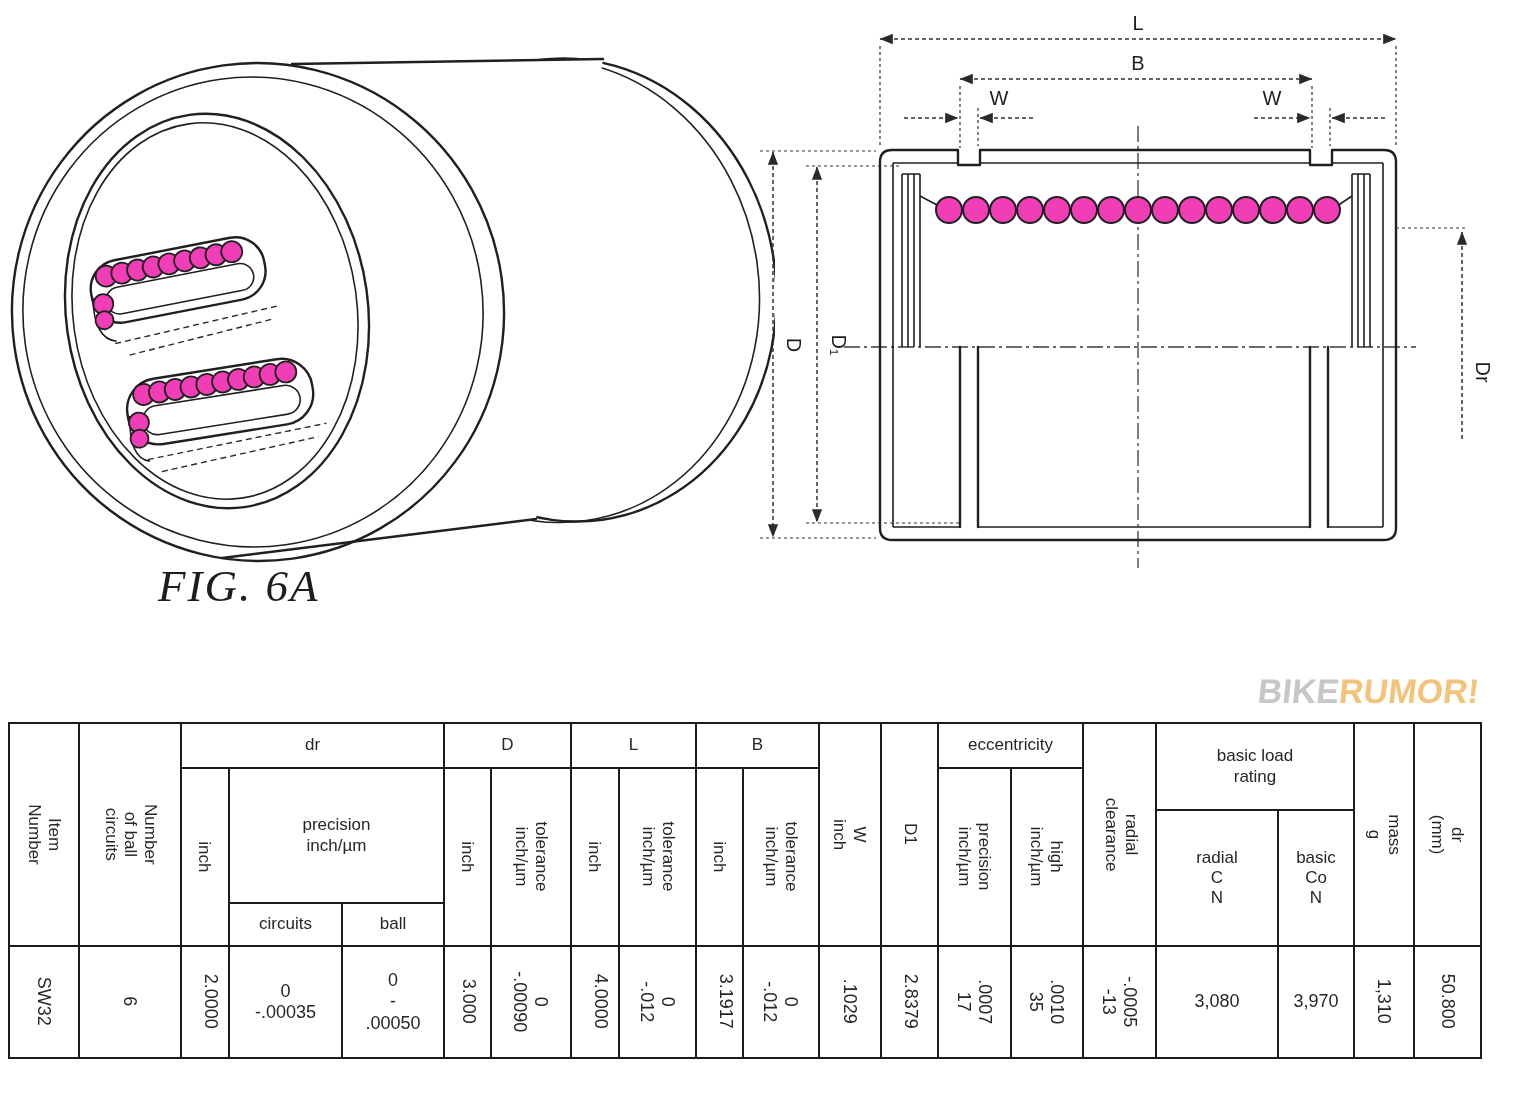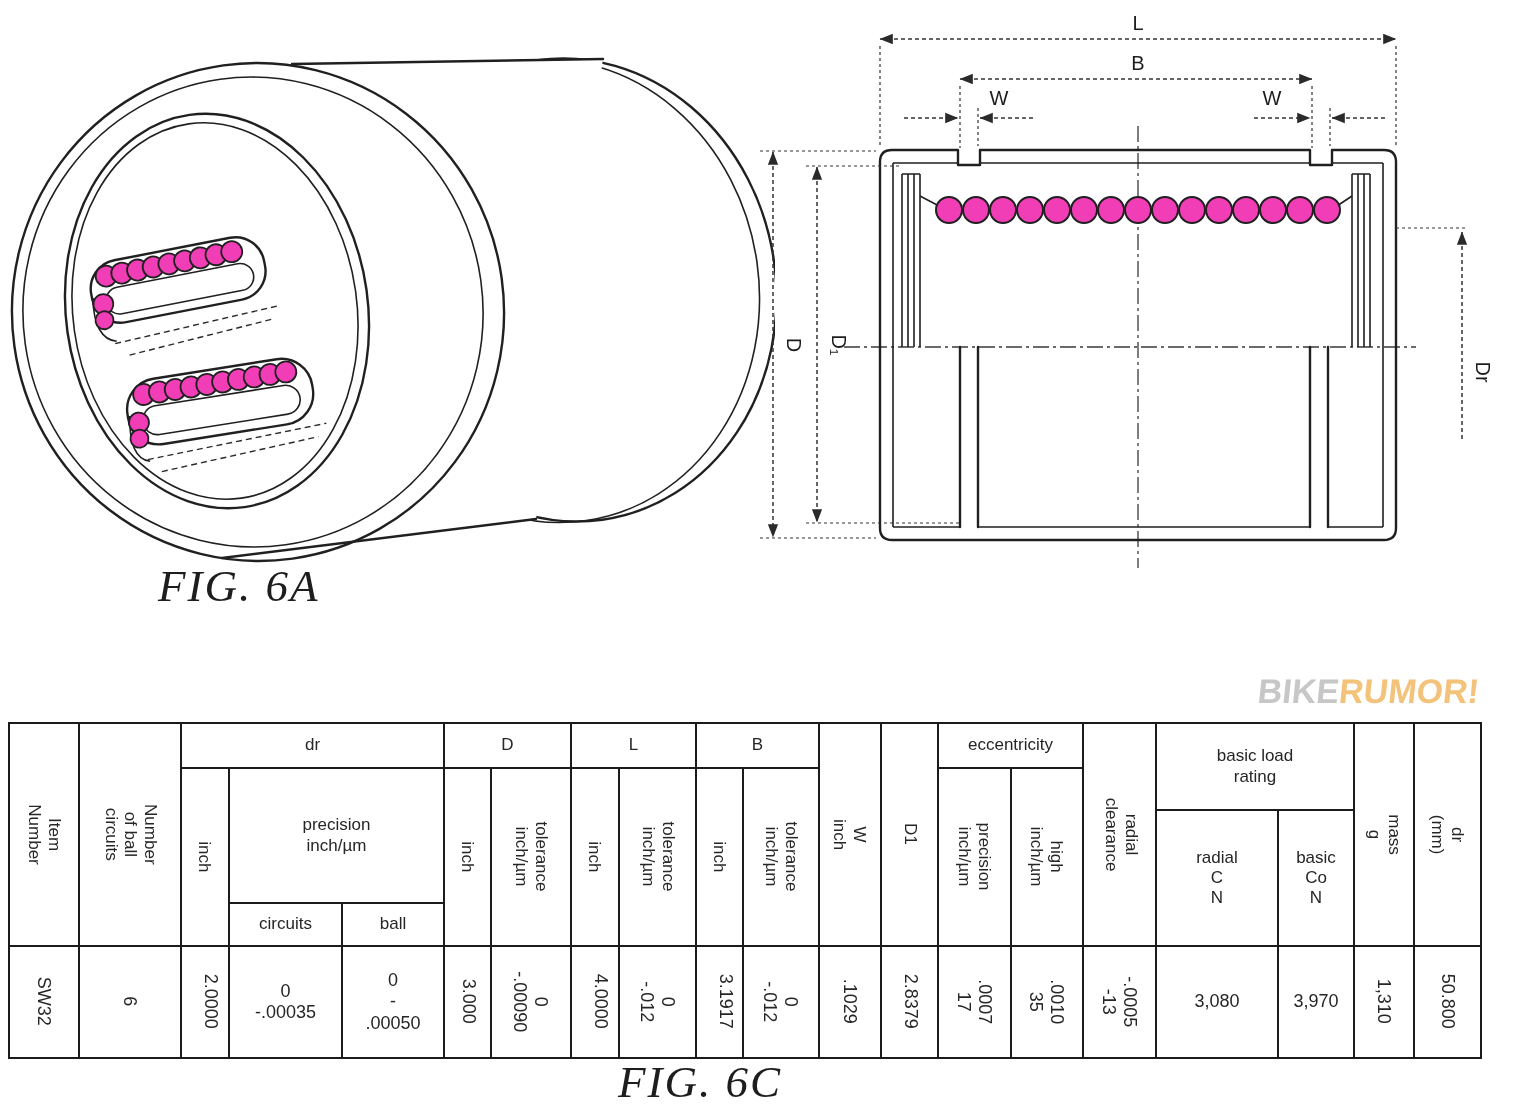--- a/index.html
+++ b/index.html
@@ -295,15 +295,14 @@
 -13</span></td>
       <td class="data">3,080</td>
       <td class="data">3,970</td>
       <td class="data"><span class="v">1,310</span></td>
       <td class="data"><span class="v">50.800</span></td>
     </tr>
   </tbody>
       </table>
   </div>
 
-  <div class="cap" style="left:618px;top:1056px">FIG. 6C</div>
 
 </div>
 
 </body></html>

